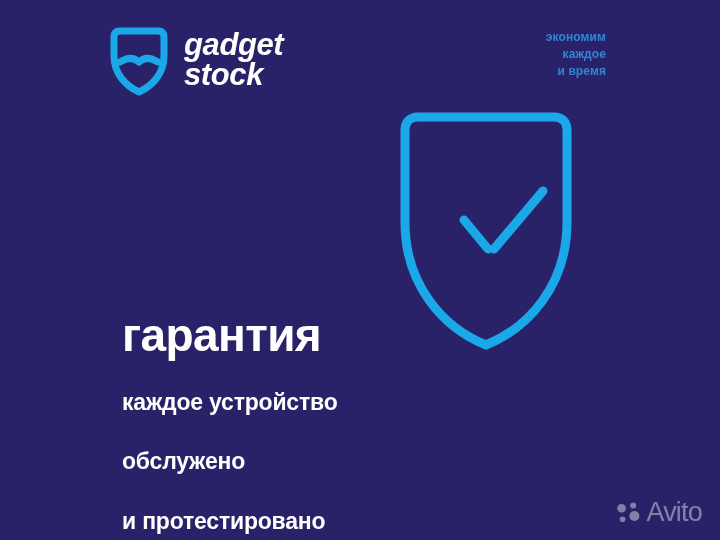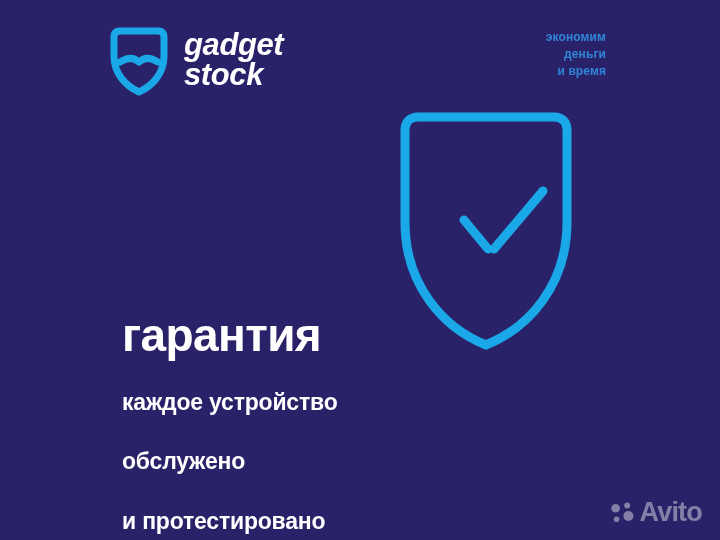--- a/index.html
+++ b/index.html
@@ -111,21 +111,21 @@
     align-items: center;
     gap: 5px;
     opacity: 0.42;
   }
 
   .watermark-dots { width: 26px; height: 26px; display: block; flex: none; }
 
   .watermark-text {
     color: #ffffff;
     font-size: 27px;
-    font-weight: bold;
+    font-weight: normal;
     letter-spacing: -0.8px;
     line-height: 1;
   }
 </style>
 </head>
 <body>
 
 <div id="banner">
 
   <div class="brand-lockup">
@@ -145,21 +145,21 @@
       </svg>
     </span>
     <span class="brand-wordmark">
       <span>gadget</span>
       <span>stock</span>
     </span>
   </div>
 
   <div class="tagline">
     <span>экономим</span>
-    <span>деньги</span>
+    <span>каждое</span>
     <span>и время</span>
   </div>
 
   <div class="hero-shield">
     <svg viewBox="0 0 196 252" xmlns="http://www.w3.org/2000/svg" aria-hidden="true">
       <g fill="none" stroke="#1aa8e8" stroke-width="9" stroke-linecap="round" stroke-linejoin="round">
         <path d="M17 26
                  C 17 18, 22 13, 30 13
                  L 166 13
                  C 174 13, 179 18, 179 26

